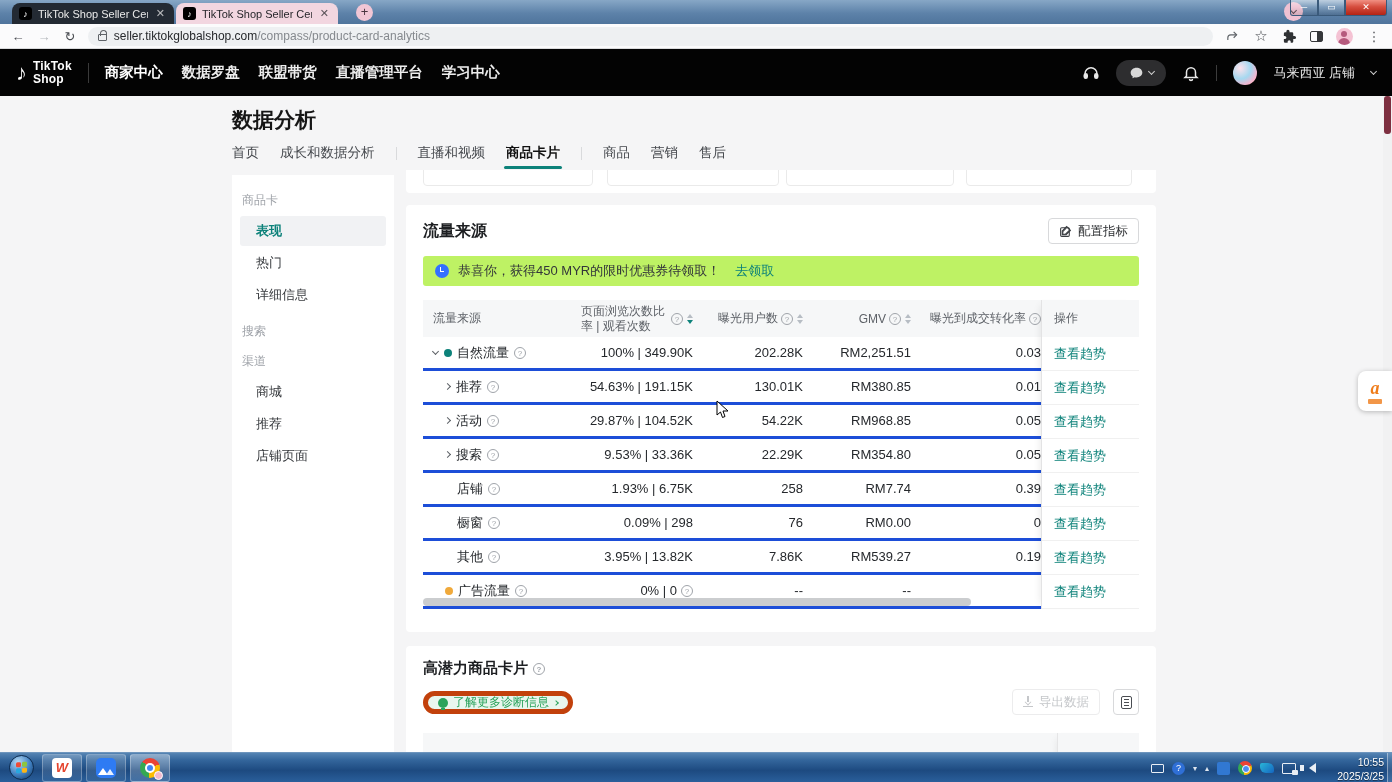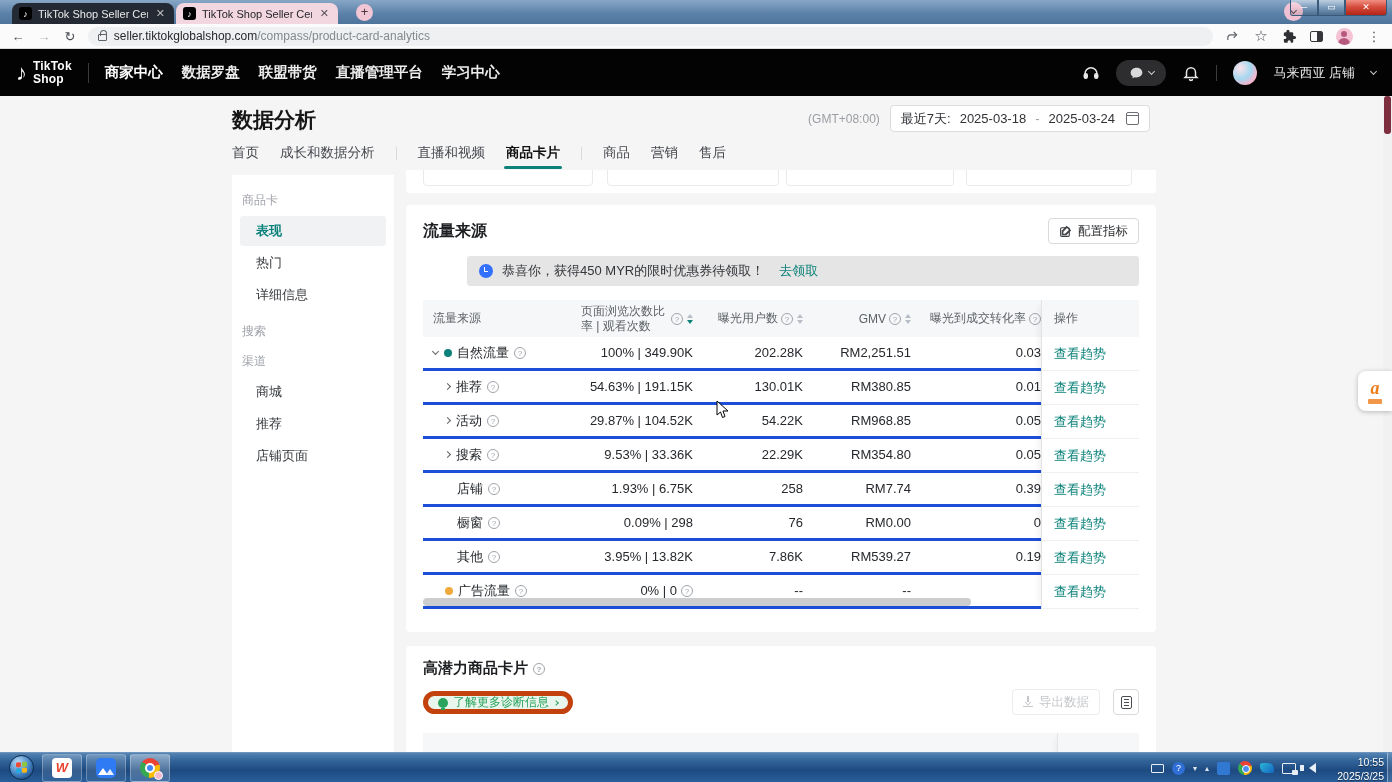--- a/index.html
+++ b/index.html
@@ -96,22 +96,22 @@
   
   .card { position:absolute; left:406px; width:750px; background:#fff; border-radius:4px; }
   .topcard { top:74px; height:23px; overflow:hidden; border-radius:0 0 4px 4px; }
   .stub { position:absolute; top:-16px; height:32px; border:1px solid #eaeaea; border-radius:4px; background:#fff; }
   .maincard { top:109px; height:427px; }
   .botcard { top:550px; height:160px; }
 
   .sec-title { position:absolute; left:17px; top:16px; font-size:16px; font-weight:bold; color:#1d1f22; display:flex; gap:5px; align-items:center; }
   .config-btn { position:absolute; right:17px; top:13px; height:26px; border:1px solid #d8d9db; border-radius:4px;
     background:#fff; display:flex; align-items:center; gap:6px; padding:0 10px; font-size:12.5px; color:#2e3033; }
-  .banner { position:absolute; left:17px; right:17px; top:51px; height:30px; background:#e5e5e5; border-radius:3px;
-    display:flex; align-items:center; gap:9px; padding:0 12px; font-size:13px; color:#33363a;margin-left:44px; }
+  .banner { position:absolute; left:17px; right:17px; top:51px; height:30px; background:#bef264; border-radius:3px;
+    display:flex; align-items:center; gap:9px; padding:0 12px; font-size:13px; color:#33363a; }
   .banner-link { color:#0d827a; margin-left:6px; cursor:pointer; }
   .clock-ic { width:14px; height:14px; min-width:14px; border-radius:50%; background:#3370ff; position:relative; }
   .clock-ic:before { content:""; position:absolute; left:4.5px; top:3px; width:1.6px; height:5px; background:#fff; }
   .clock-ic:after { content:""; position:absolute; left:4.5px; top:6.6px; width:4px; height:1.6px; background:#fff; }
 
   
   .ttable { position:absolute; left:17px; right:17px; top:95px; }
   .thead { display:flex; align-items:center; height:37px; background:#f6f7f8; font-size:12px; color:#5d6167; width:618px; }
   .trow { display:flex; align-items:center; height:34px; border-bottom:3px solid #1d4ed8; font-size:13px; color:#25282c; width:618px; }
   .hc1,.c1 { width:158px; display:flex; align-items:center; gap:5px; padding-left:10px; }
@@ -297,30 +297,20 @@
       <div class="nav-sep"></div>
       <span class="avatar"></span>
       <span class="store-name">马来西亚 店铺</span>
       <span class="chev down"></span>
     </div>
   </div>
 
   <div class="content">
     <div class="page-title">数据分析</div>
 
-    <div class="daterow">
-      <span class="gmt">(GMT+08:00)</span>
-      <div class="datebox">
-        <span>最近7天:</span>
-        <span>2025-03-18</span>
-        <span class="date-sep">-</span>
-        <span>2025-03-24</span>
-        <span class="cal-ic"></span>
-      </div>
-    </div>
 
     <div class="ptabs" id="ptabs">
         <div class="ptab">首页</div>
         <div class="ptab">成长和数据分析</div>
         <div class="pdiv"></div>
         <div class="ptab">直播和视频</div>
         <div class="ptab active">商品卡片</div>
         <div class="pdiv"></div>
         <div class="ptab">商品</div>
         <div class="ptab">营销</div>

